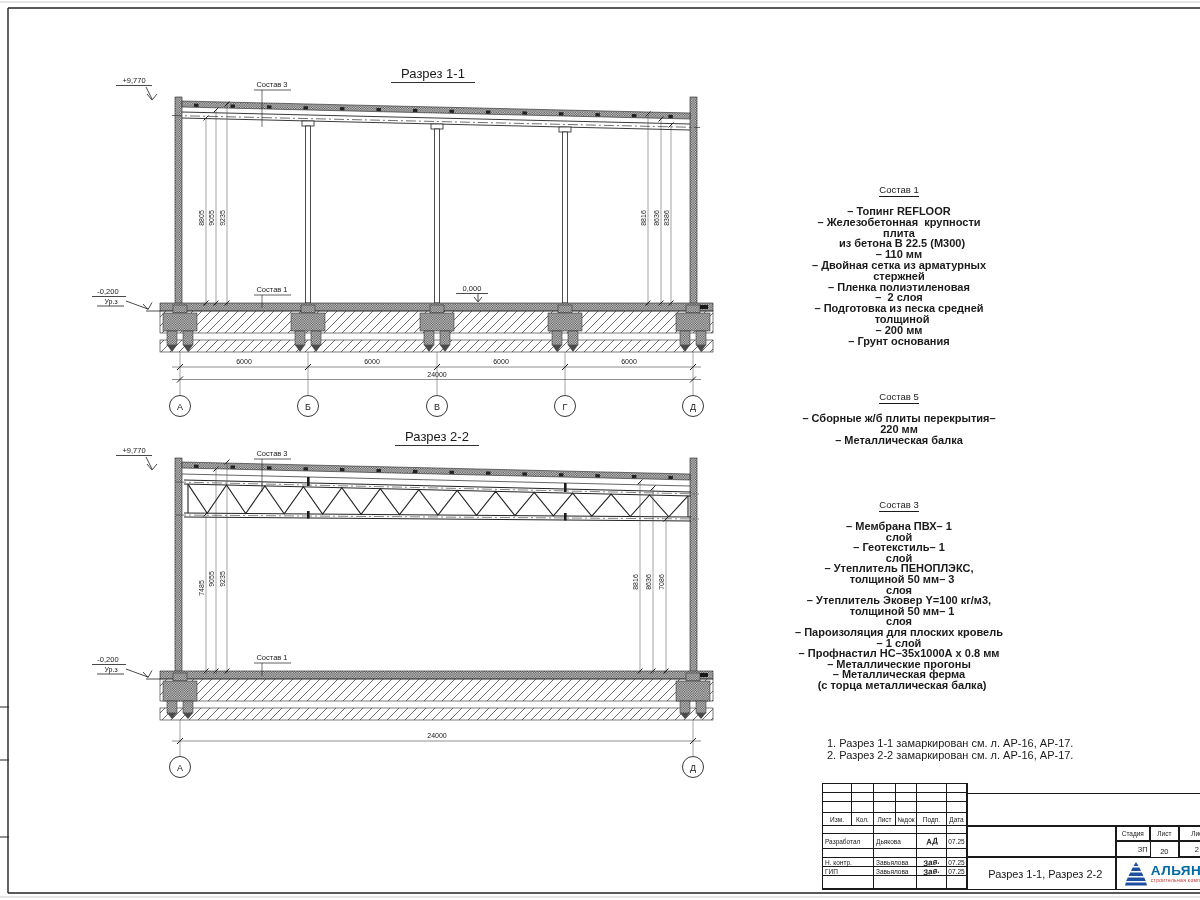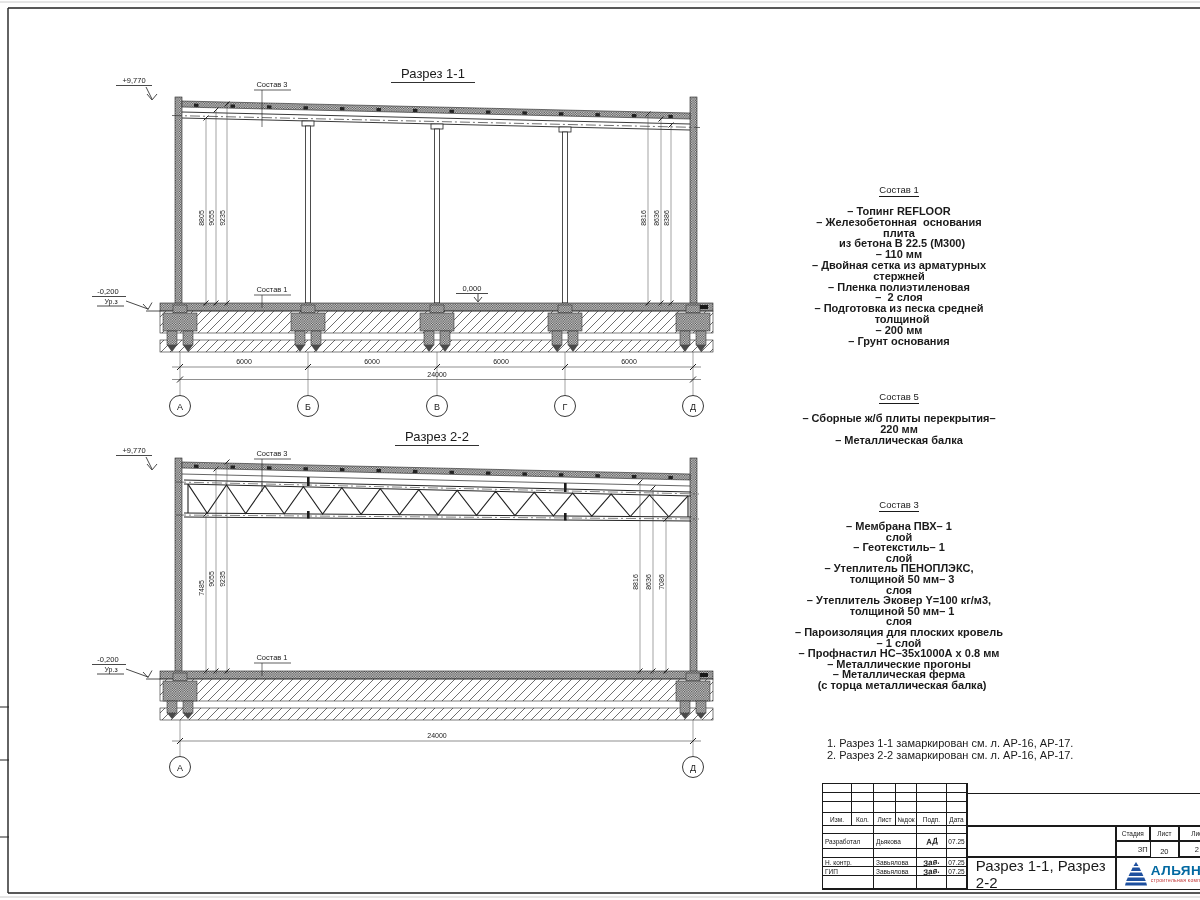--- a/index.html
+++ b/index.html
@@ -18,21 +18,21 @@
   .stamp{position:absolute;left:822px;top:783px;width:392px;height:107px;font-size:6.5px;}
   .stampL{position:absolute;left:0;top:0;width:146px;height:107px;border:1.2px solid #1a1a1a;
           display:grid;grid-template-columns:29px 22px 22px 21px 30px 20px;
           grid-template-rows:9px 9px 11px 13px 8px 15px 9px 9px 9px 13px;box-sizing:border-box;}
   .stampL>div{border-right:1px solid #1a1a1a;border-bottom:1px solid #1a1a1a;
           display:flex;align-items:center;justify-content:center;overflow:hidden;box-sizing:border-box;}
   .stampL>div.lft{justify-content:flex-start;padding-left:2px;}
   .sp2{grid-column:span 2;}
   .sig{font-style:italic;font-weight:bold;font-size:8px;transform:rotate(-10deg);}
   .cellR{position:absolute;border:1.2px solid #1a1a1a;box-sizing:border-box;background:#fff;}
-  .tl{display:flex;align-items:center;justify-content:center;font-size:15px;padding-left:8px;}
+  .tl{display:flex;align-items:center;justify-content:center;font-size:11px;padding-left:8px;}
   .stadia{display:flex;align-items:center;justify-content:center;}
   .logo{display:flex;align-items:center;padding-left:8px;overflow:hidden;}
   .logo .nm{font-weight:bold;font-size:13.5px;letter-spacing:0.5px;color:#0369a1;line-height:12px;}
   .logo .tg{font-size:5px;color:#c03030;letter-spacing:0.3px;}
   .logo .txt{margin-left:4px;}
 </style>
 </head>
 <body>
 
 <div class="page">
@@ -358,21 +358,21 @@
           <circle cx="693" cy="767" r="10.5"></circle>
     </g>
     <text x="180" y="770.5" font-size="9" text-anchor="middle">А</text>
     <text x="693" y="770.5" font-size="9" text-anchor="middle">Д</text>
   </g>
 </svg>
 
 <div class="sostav" style="left:828px;top:179px;">
   <div class="hd"><span>Состав 1</span></div>
   <div class="sline"><span>– Топинг REFLOOR</span><span></span></div>
-  <div class="sline"><span>– Железобетонная  основания</span><span></span></div>
+  <div class="sline"><span>– Железобетонная  крупности</span><span></span></div>
   <div class="sline"><span>плита</span><span></span></div>
   <div class="sline"><span>  из бетона В 22.5 (М300)</span><span></span></div>
   <div class="sline"><span>– 110 мм</span><span></span></div>
   <div class="sline"><span>– Двойная сетка из арматурных</span><span></span></div>
   <div class="sline"><span>стержней</span><span></span></div>
   <div class="sline"><span>– Пленка полиэтиленовая</span><span></span></div>
   <div class="sline"><span>–  2 слоя</span><span></span></div>
   <div class="sline"><span>– Подготовка из песка средней</span><span></span></div>
   <div class="sline"><span>  толщиной</span><span></span></div>
   <div class="sline"><span>– 200 мм</span><span></span></div>

